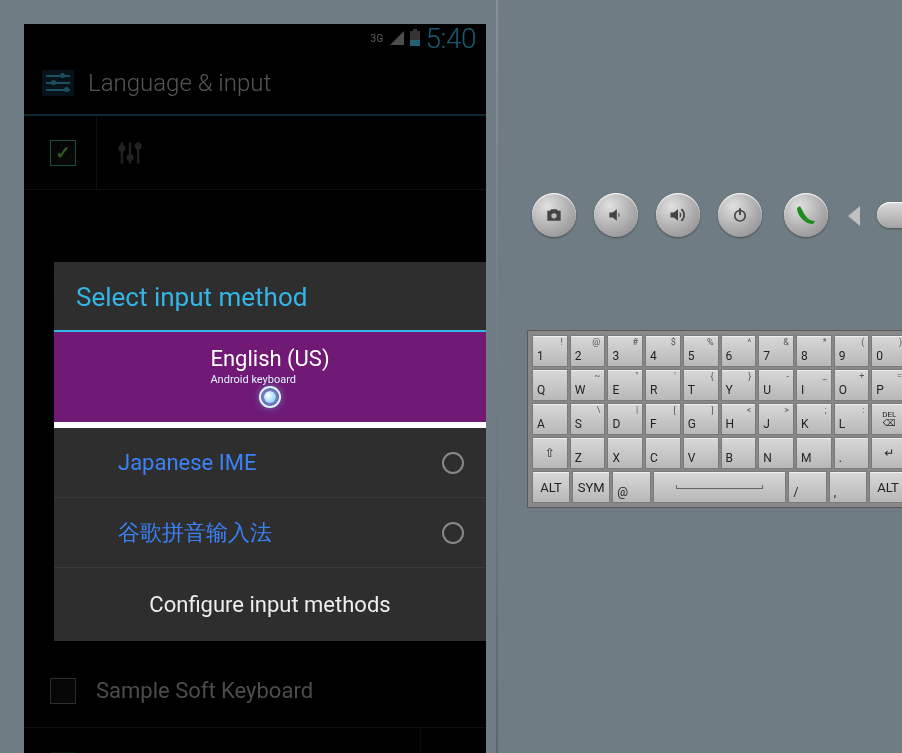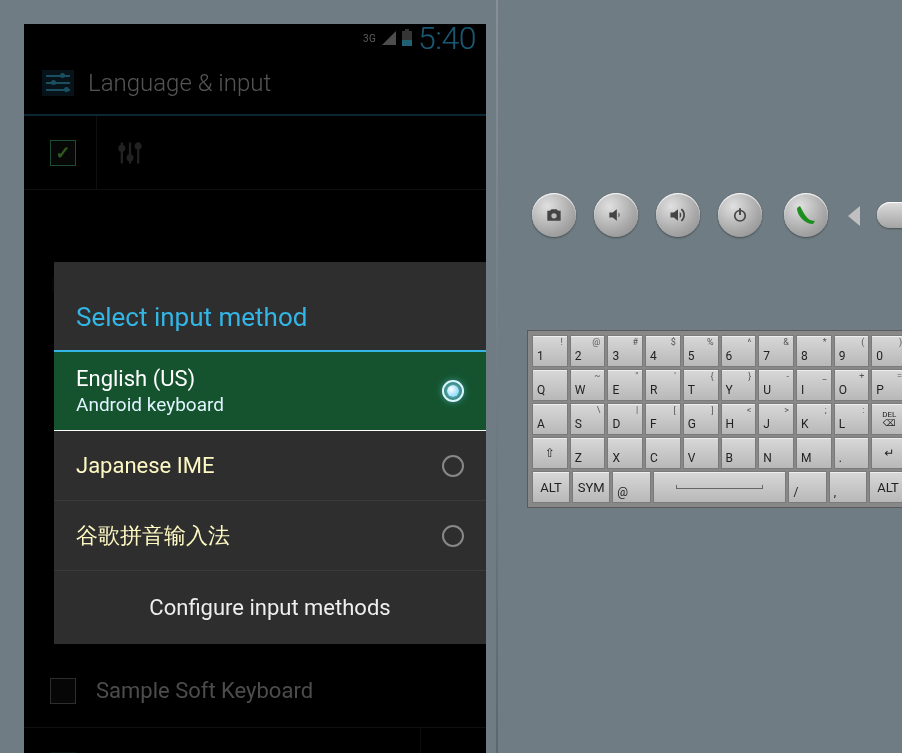--- a/index.html
+++ b/index.html
@@ -40,21 +40,21 @@
     width:0; height:0;
     border-style: solid;
     border-width: 0 0 14px 14px;
     border-color: transparent transparent #aaa transparent;
   }
   .batt {
     width: 10px; height: 15px; background:#777; position:relative;
   }
   .batt::before { content:''; position:absolute; top:-2px; left:3px; width:4px; height:2px; background:#777;}
   .batt::after { content:''; position:absolute; inset:0; background:linear-gradient(to top,#4cd6ff 40%, transparent 40%);}
-  .clock { color:#39c4ff; font-size:32px; font-weight:300; letter-spacing:-0.5px;}
+  .clock { color:#39c4ff; font-size:28px; font-weight:300; letter-spacing:-0.5px;}
   .section-header {
     height: 64px; display:flex; align-items:center; gap:14px; padding:0 18px;
     border-bottom: 2px solid #195a74;
   }
   .section-header .icon-slider {
     width:32px; height:26px; background:#112c36;
     display:flex; flex-direction:column; justify-content:center; gap:5px;
     padding:4px;
   }
   .section-header .icon-slider span{ height:2px; background:#3bb0d8; position:relative;}
@@ -83,32 +83,31 @@
   
   .dialog {
     position:absolute; left:30px; right:0; top:238px;
     background:#2e2e2e;
     box-shadow: 0 8px 32px rgba(0,0,0,0.6);
   }
   .dialog-title {
     color:#33b5e5; font-size:26px; padding:20px 22px 18px;
     border-bottom:2px solid #33b5e5;
     font-weight:400;
-    margin-top:20px;
   }
   .option {
     display:flex; align-items:center; padding:14px 22px;
     border-bottom:1px solid #3a3a3a;
     min-height:70px;
   }
-  .option.selected { background:#14532d; border-bottom:1px solid #ffffff;}
+  .option.selected { background:#701a75; border-bottom:6px solid #ffffff;flex-direction:column;}
   .opt-text { flex:1; }
   .opt-text .primary { color:#fff; font-size:22px; }
-  .opt-text .secondary { color:#dff4ff; font-size:19px; margin-top:2px;}
-  .option:not(.selected) .opt-text .primary { color:#fef9c3; }
+  .opt-text .secondary { color:#dff4ff; font-size:11px; margin-top:2px;}
+  .option:not(.selected) .opt-text .primary { color:#3b82f6;margin-left:42px; }
   .radio {
     width:22px; height:22px; border:2px solid #888; border-radius:50%;
     display:flex; align-items:center; justify-content:center;
   }
   .option.selected .radio { border-color:#fff;}
   .option.selected .radio::after {
     content:''; width:12px; height:12px; border-radius:50%;
     background: radial-gradient(circle at 35% 35%, #fff, #bfeaff 40%, #72d4ff 90%);
     box-shadow: 0 0 8px 3px rgba(120,220,255,0.9);
   }

